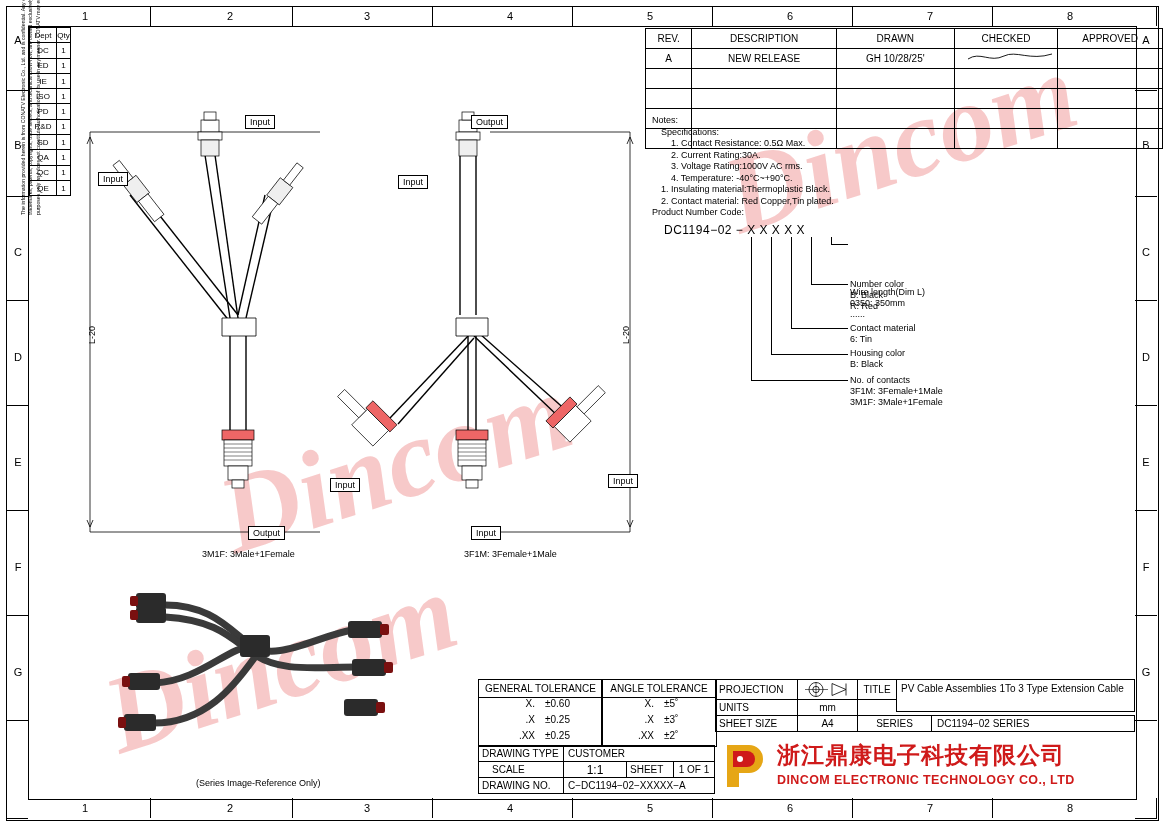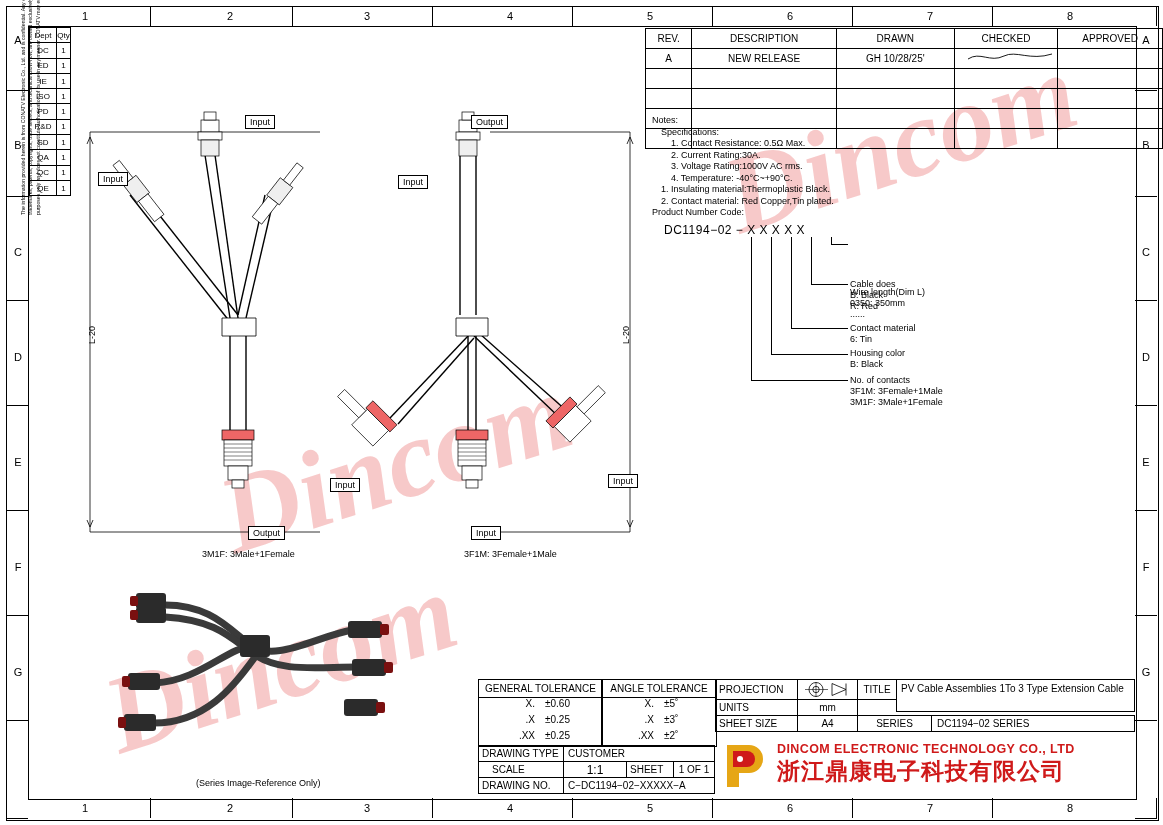--- a/index.html
+++ b/index.html
@@ -255,21 +255,21 @@
 
   <div class="ld" style="left:751px;top:237px;width:1px;height:144px;"></div>
   <div class="ld" style="left:751px;top:380px;width:97px;height:1px;"></div>
 
   <div class="abs" style="left:810px;top:239px;font-size:9px;line-height:11px;">
     <div style="margin-left:40px;margin-top:48px;">Wire length(Dim L)</div>
     <div style="margin-left:40px;">0350: 350mm</div>
     <div style="margin-left:40px;">......</div>
   </div>
   <div class="abs" style="left:850px;top:279px;font-size:9px;line-height:11px;">
-    <div>Cable does</div>
+    <div>Number color</div>
     <div>B: Black</div>
     <div>R: Red</div>
   </div>
   <div class="abs" style="left:850px;top:323px;font-size:9px;line-height:11px;">
     <div>Contact material</div>
     <div>6: Tin</div>
   </div>
   <div class="abs" style="left:850px;top:348px;font-size:9px;line-height:11px;">
     <div>Housing color</div>
     <div>B: Black</div>
@@ -478,18 +478,18 @@
   <div class="abs bd ctr" style="left:857px;top:715px;width:75px;height:17px;font-size:10px;box-sizing:border-box;">SERIES</div>
   <div class="abs bd lft" style="left:931px;top:715px;width:204px;height:17px;font-size:10px;padding-left:5px;box-sizing:border-box;">DC1194−02  SERIES</div>
 
   <div class="abs" style="left:715px;top:732px;width:420px;height:62px;display:flex;align-items:center;">
     <svg width="56" height="52" style="margin-left:4px;">
       <path d="M8,8 h22 a14,14 0 0 1 0,28 h-10 v14 h-12 z" fill="#e6a615"></path>
       <path d="M14,14 h14 a8,8 0 0 1 0,16 h-14 z" fill="#cf1a1a"></path>
       <circle cx="21" cy="22" r="3" fill="#fff"></circle>
     </svg>
     <div style="display:flex;flex-direction:column;justify-content:center;margin-left:2px;">
+      <div class="logotxt" style="font-size:23px;letter-spacing:1px;">浙江鼎康电子科技有限公司</div>
       <div class="logotxt" style="font-size:12.5px;letter-spacing:0.4px;margin-top:2px;">DINCOM ELECTRONIC TECHNOLOGY CO., LTD</div>
-      <div class="logotxt" style="font-size:23px;letter-spacing:1px;">浙江鼎康电子科技有限公司</div>
     </div>
   </div>
 
 </div>
 
 </body></html>

